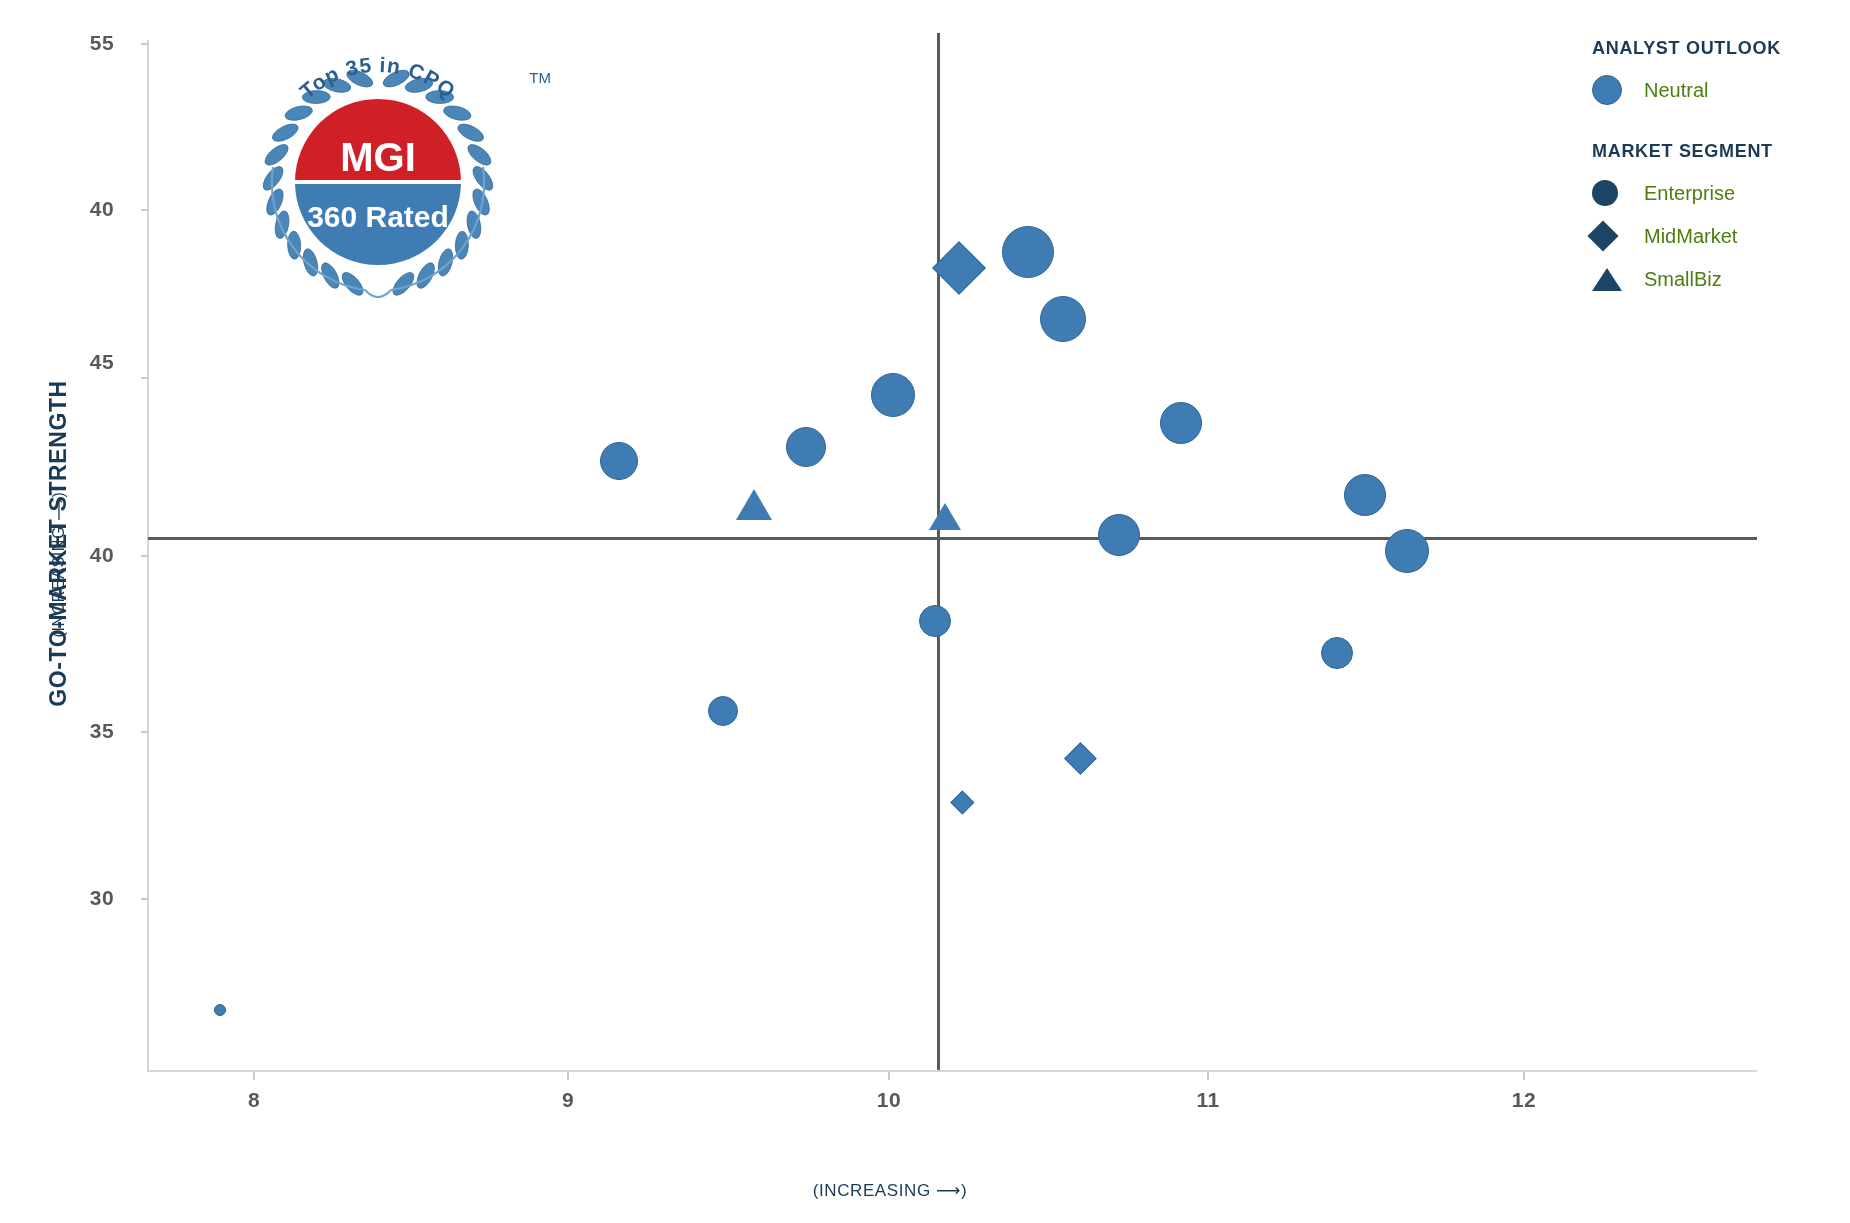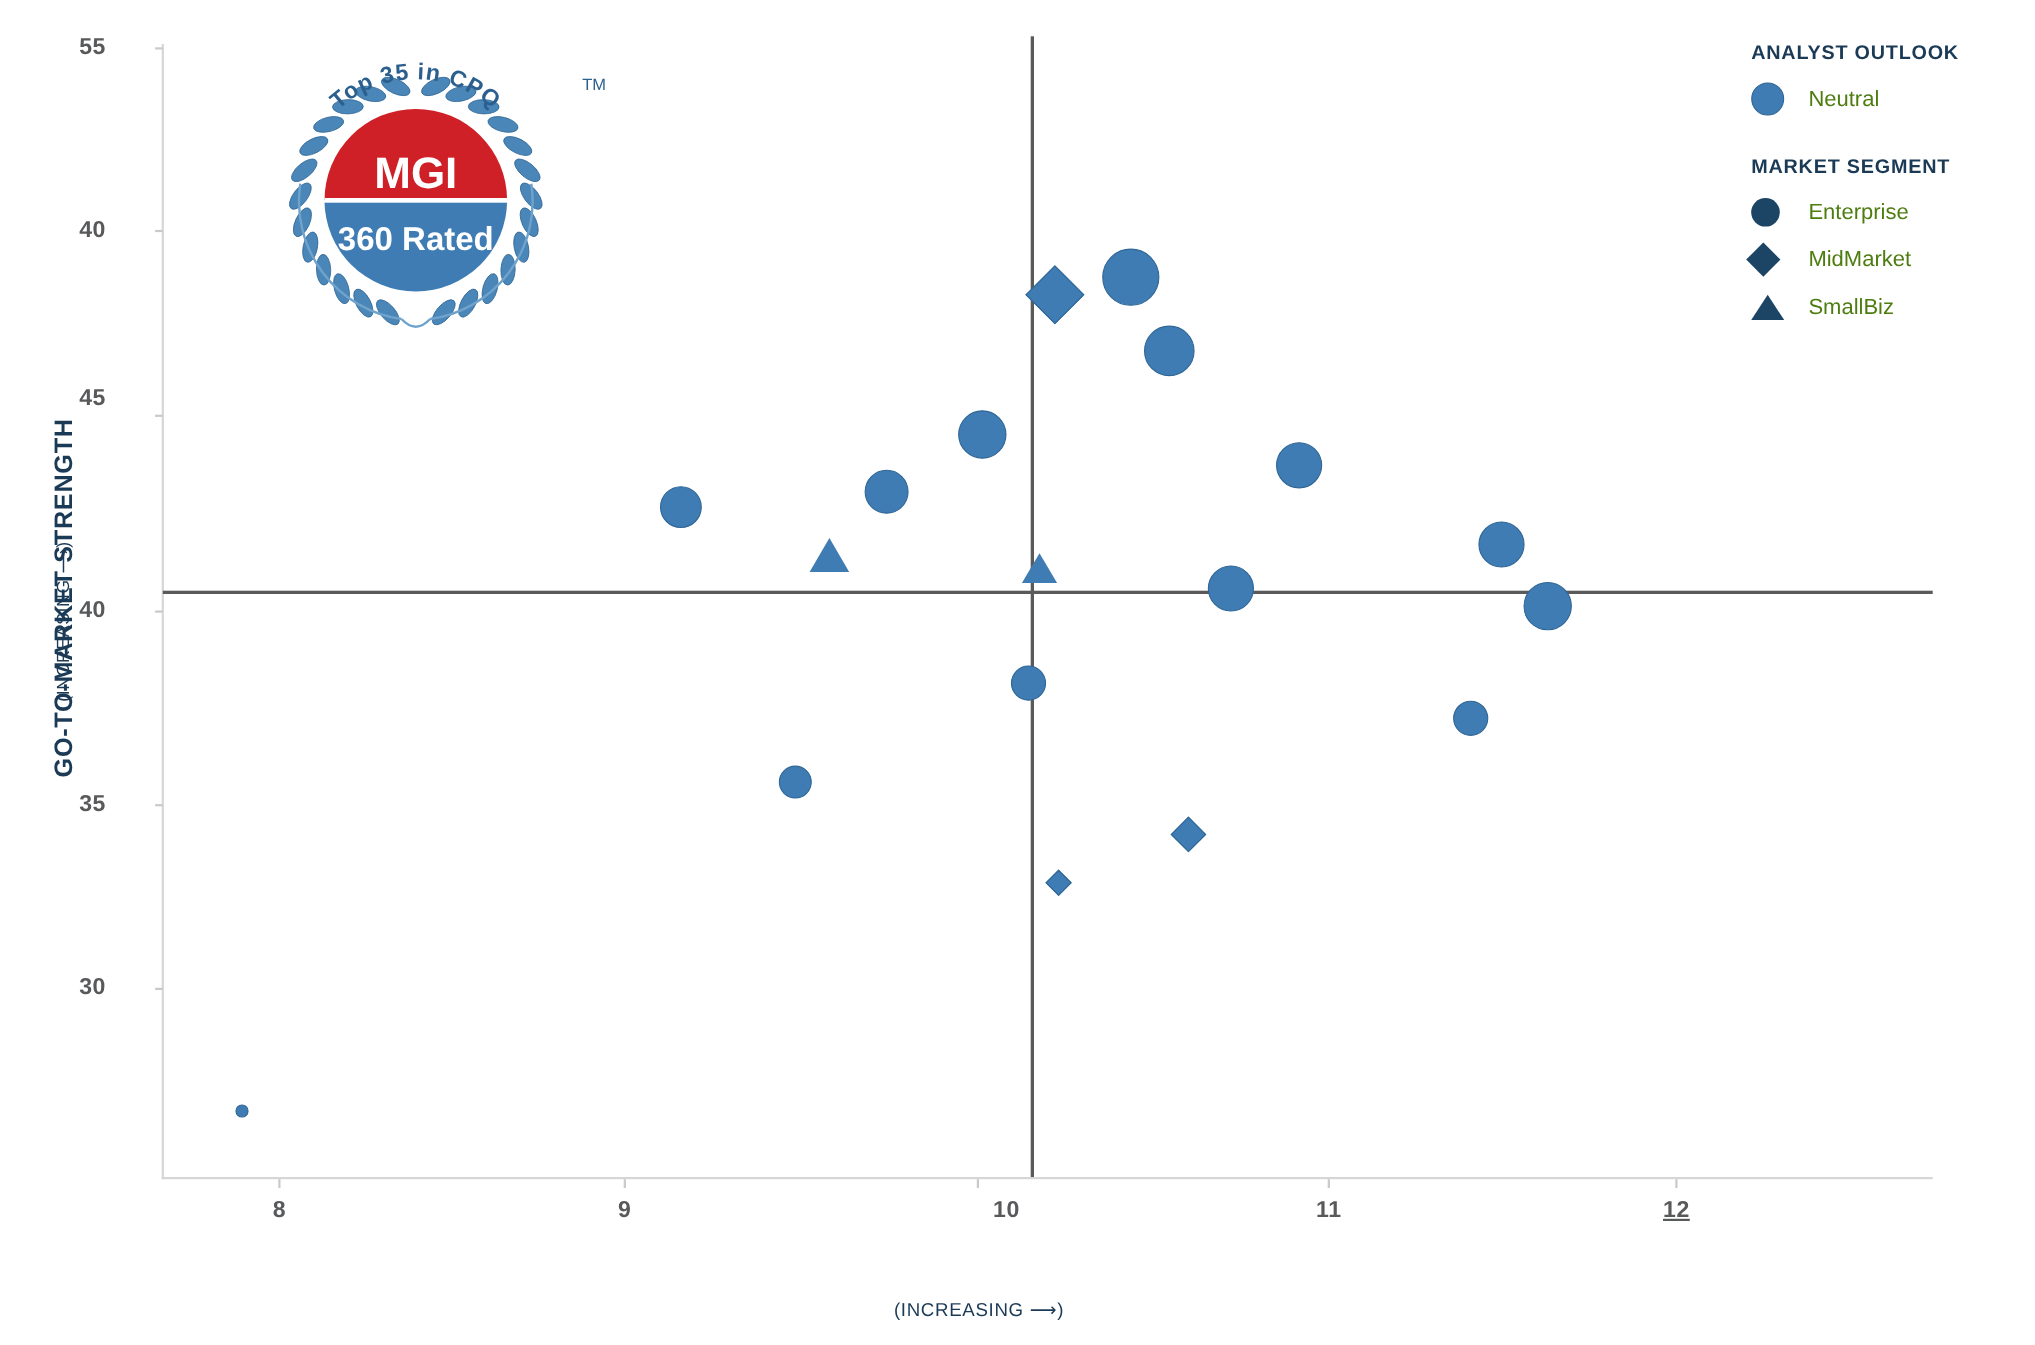--- a/index.html
+++ b/index.html
@@ -23,21 +23,21 @@
     position: absolute;
     background: #c9c9c9;
   }
   .tick-label {
     position: absolute;
     color: #58595b;
     font-weight: bold;
     font-size: 21px;
     letter-spacing: 0.5px;
   }
-  .ylabel { text-align: left; width: 60px; }
+  .ylabel { text-align: center; width: 60px; }
   .xlabel { text-align: center; width: 60px; }
 
   .quad-line {
     position: absolute;
     background: #5a5a5a;
   }
   #y-axis-title-wrap {
     position: absolute;
     left: 18px; top: 300px;
     width: 80px; height: 500px;
@@ -160,23 +160,23 @@
   <div class="tick-label ylabel" style="left:72px; top:886px;">30</div>
 
   <div class="tick" style="left:253px;  top:1072px; width:2px; height:8px;"></div>
   <div class="tick" style="left:567px;  top:1072px; width:2px; height:8px;"></div>
   <div class="tick" style="left:888px;  top:1072px; width:2px; height:8px;"></div>
   <div class="tick" style="left:1207px; top:1072px; width:2px; height:8px;"></div>
   <div class="tick" style="left:1523px; top:1072px; width:2px; height:8px;"></div>
 
   <div class="tick-label xlabel" style="left:224px;  top:1088px;">8</div>
   <div class="tick-label xlabel" style="left:538px;  top:1088px;">9</div>
-  <div class="tick-label xlabel" style="left:885px;  top:1088px;">10</div>
+  <div class="tick-label xlabel" style="left:859px;  top:1088px;">10</div>
   <div class="tick-label xlabel" style="left:1178px; top:1088px;">11</div>
-  <div class="tick-label xlabel" style="left:1494px; top:1088px;text-decoration:underline;">12</div>
+  <div class="tick-label xlabel" style="left:1494px; top:1088px;">12</div>
 
   <div class="quad-line" style="left:937px; top:33px; width:3px; height:1037px;"></div>
   <div class="quad-line" style="left:148px; top:537px; width:1609px; height:3px;"></div>
 
   <div id="y-axis-title-wrap">
     <div id="y-axis-title-main">GO-TO-MARKET STRENGTH</div>
     <div id="y-axis-title-sub">(INCREASING ⟶)</div>
   </div>
   <div id="x-axis-title-sub">(INCREASING ⟶)</div>
 

